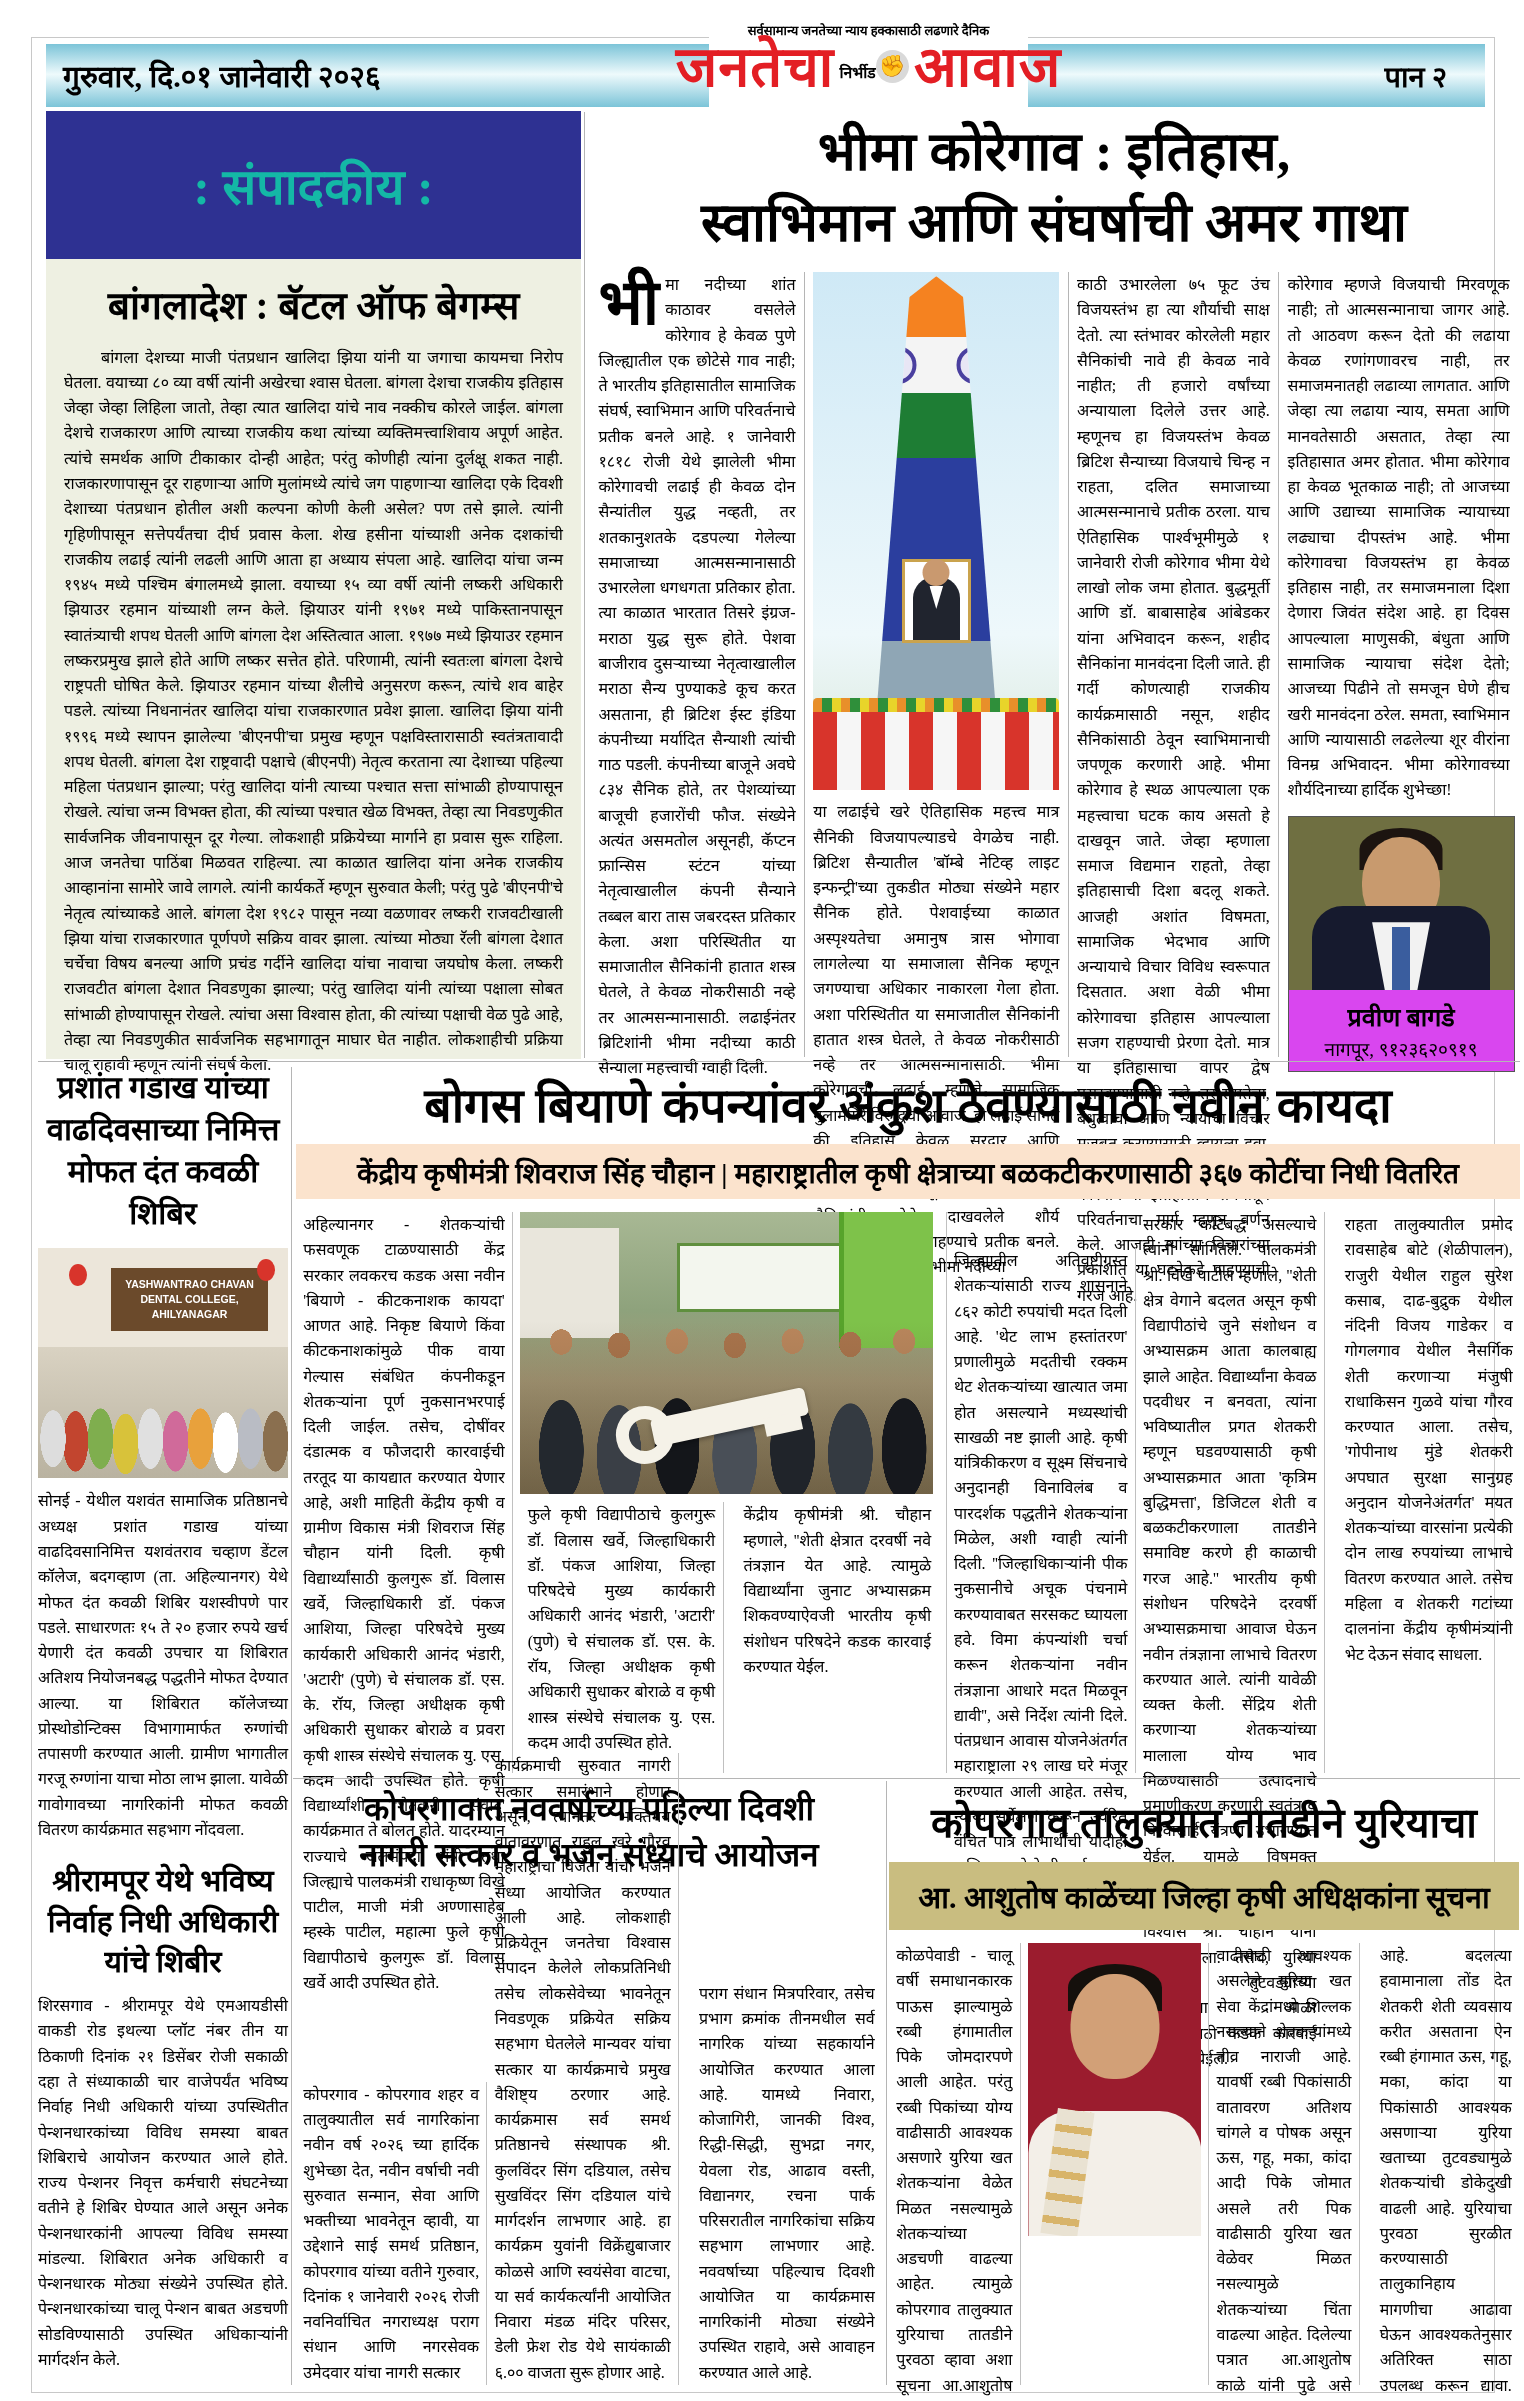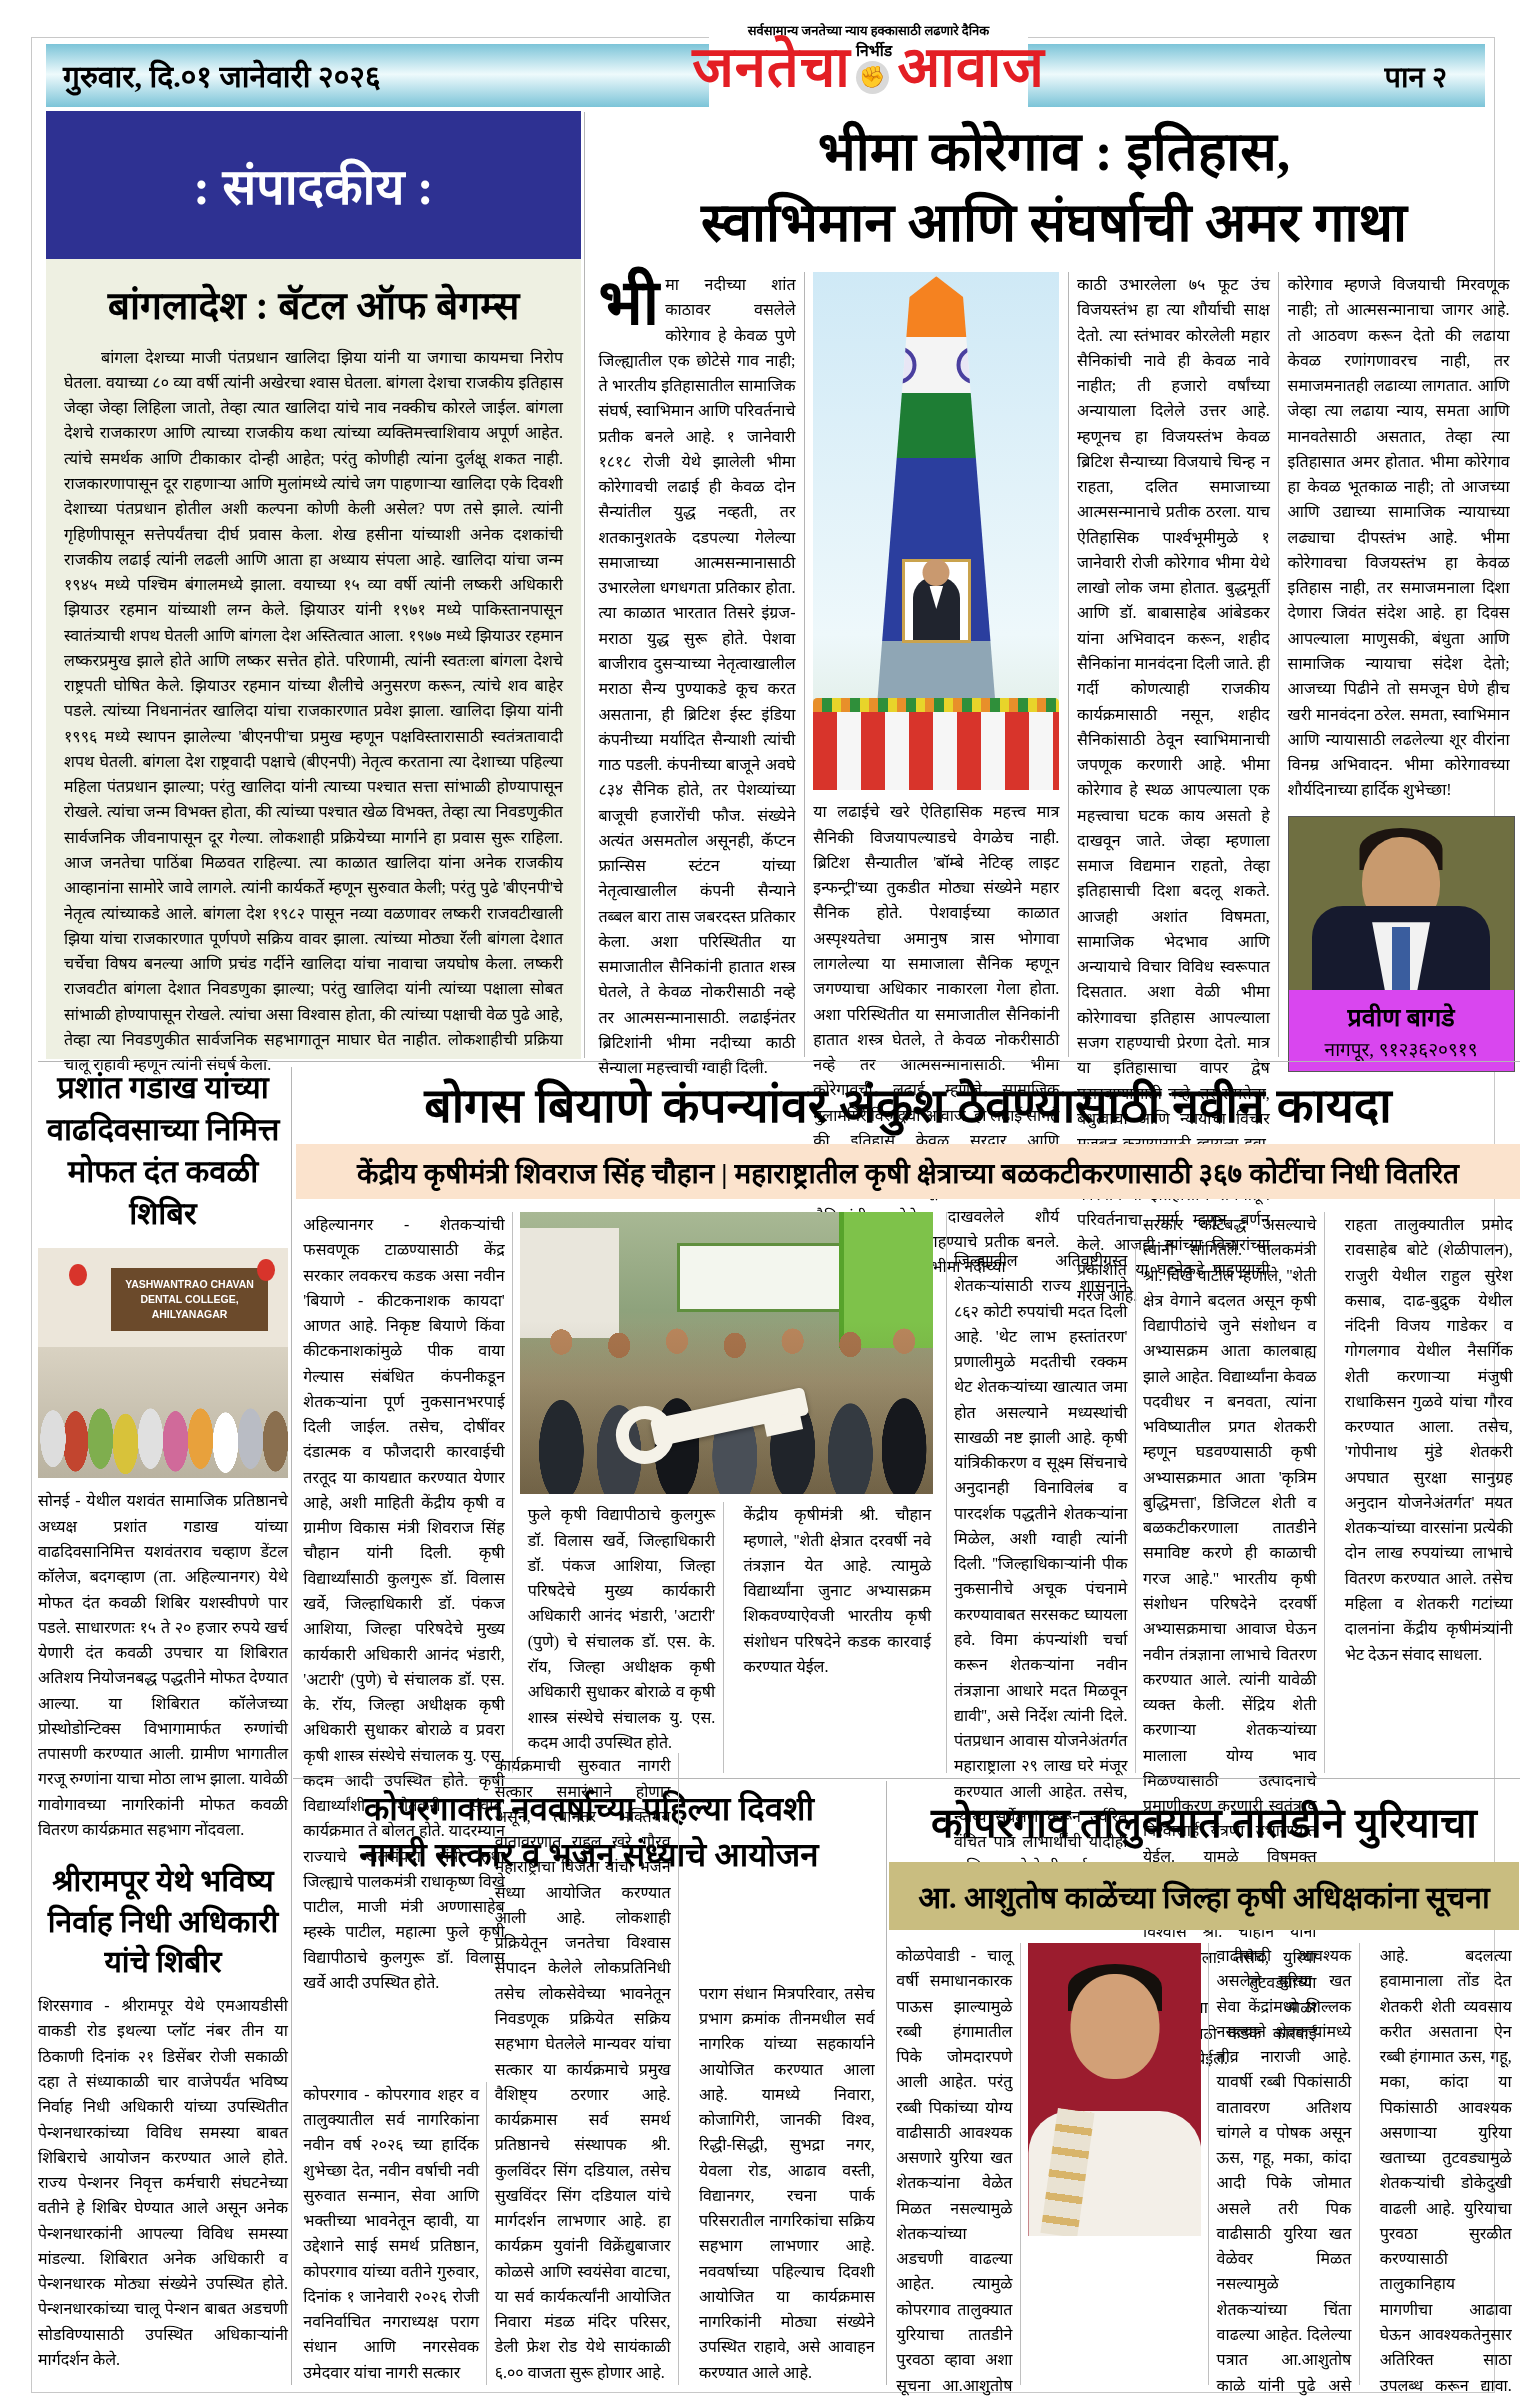--- a/index.html
+++ b/index.html
@@ -9,33 +9,33 @@
 
   
   .hdrbar{position:absolute;left:46px;top:44px;width:1439px;height:63px;
           background:linear-gradient(180deg,#7cc4d8 0%,#eefafc 48%,#7cc4d8 100%);}
   .hdr-date{position:absolute;left:63px;top:55px;font-size:30px;font-weight:bold;}
   .hdr-page{position:absolute;right:78px;top:56px;font-size:29px;font-weight:bold;}
   .masthead{position:absolute;left:709px;top:9.4px;width:319px;height:103px;background:#fff;text-align:center;}
   .mast-tag{font-size:13px;font-weight:bold;margin-top:11.5px;}
   .mast-row{display:flex;align-items:center;justify-content:center;gap:5.2px;}
   .mast-title{font-size:56px;font-weight:bold;color:#e31e24;line-height:1;letter-spacing:1px;}
-  .mast-mid{display:flex;flex-direction:column;align-items:flex-start;}
+  .mast-mid{display:flex;align-items:flex-end;}
   .mast-badge{font-size:15.7px;font-weight:bold;color:#000;}
   .fist{width:33px;height:33px;border-radius:50%;background:#d9d9d9;display:flex;align-items:center;justify-content:center;font-size:21px;}
 
   
   .just{text-align:justify;}
   .body-txt{font-size:16px;line-height:1.58;}
   .vline{position:absolute;width:1px;background:#b5b5b5;}
   .hline{position:absolute;height:1px;background:#b5b5b5;}
 
   
   .editorial{position:absolute;left:46px;top:111px;width:535px;height:948px;background:#eef0e2;}
-  .edit-label{height:148px;background:#2e3192;color:#ffffff;display:flex;align-items:center;justify-content:center;
+  .edit-label{height:148px;background:#2e3192;color:#14b8a6;display:flex;align-items:center;justify-content:center;
               font-size:50px;font-weight:bold;}
   .edit-head{text-align:center;font-size:39px;font-weight:bold;padding:18px 5.2px 4.2px 5.2px;}
   .edit-body{padding:10.5px 18px;text-indent:37px;}
 
   
   .main-head{position:absolute;left:590px;top:112px;width:928px;height:152px;
              display:flex;flex-direction:column;justify-content:center;text-align:center;
              font-size:54px;font-weight:bold;line-height:1.32;}
   .main-body{position:absolute;left:590px;top:272px;width:928px;height:785px;display:flex;}
   .mcol{padding:0 8.4px;border-right:1px solid #b5b5b5;}

